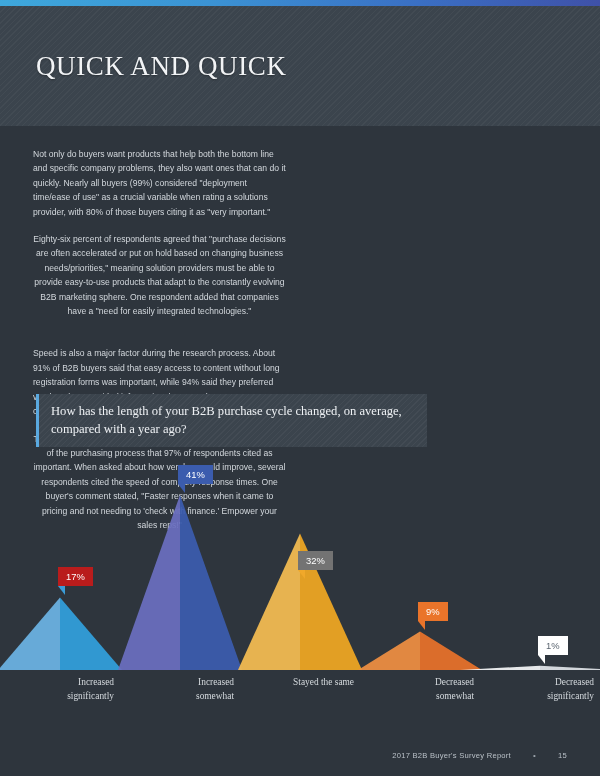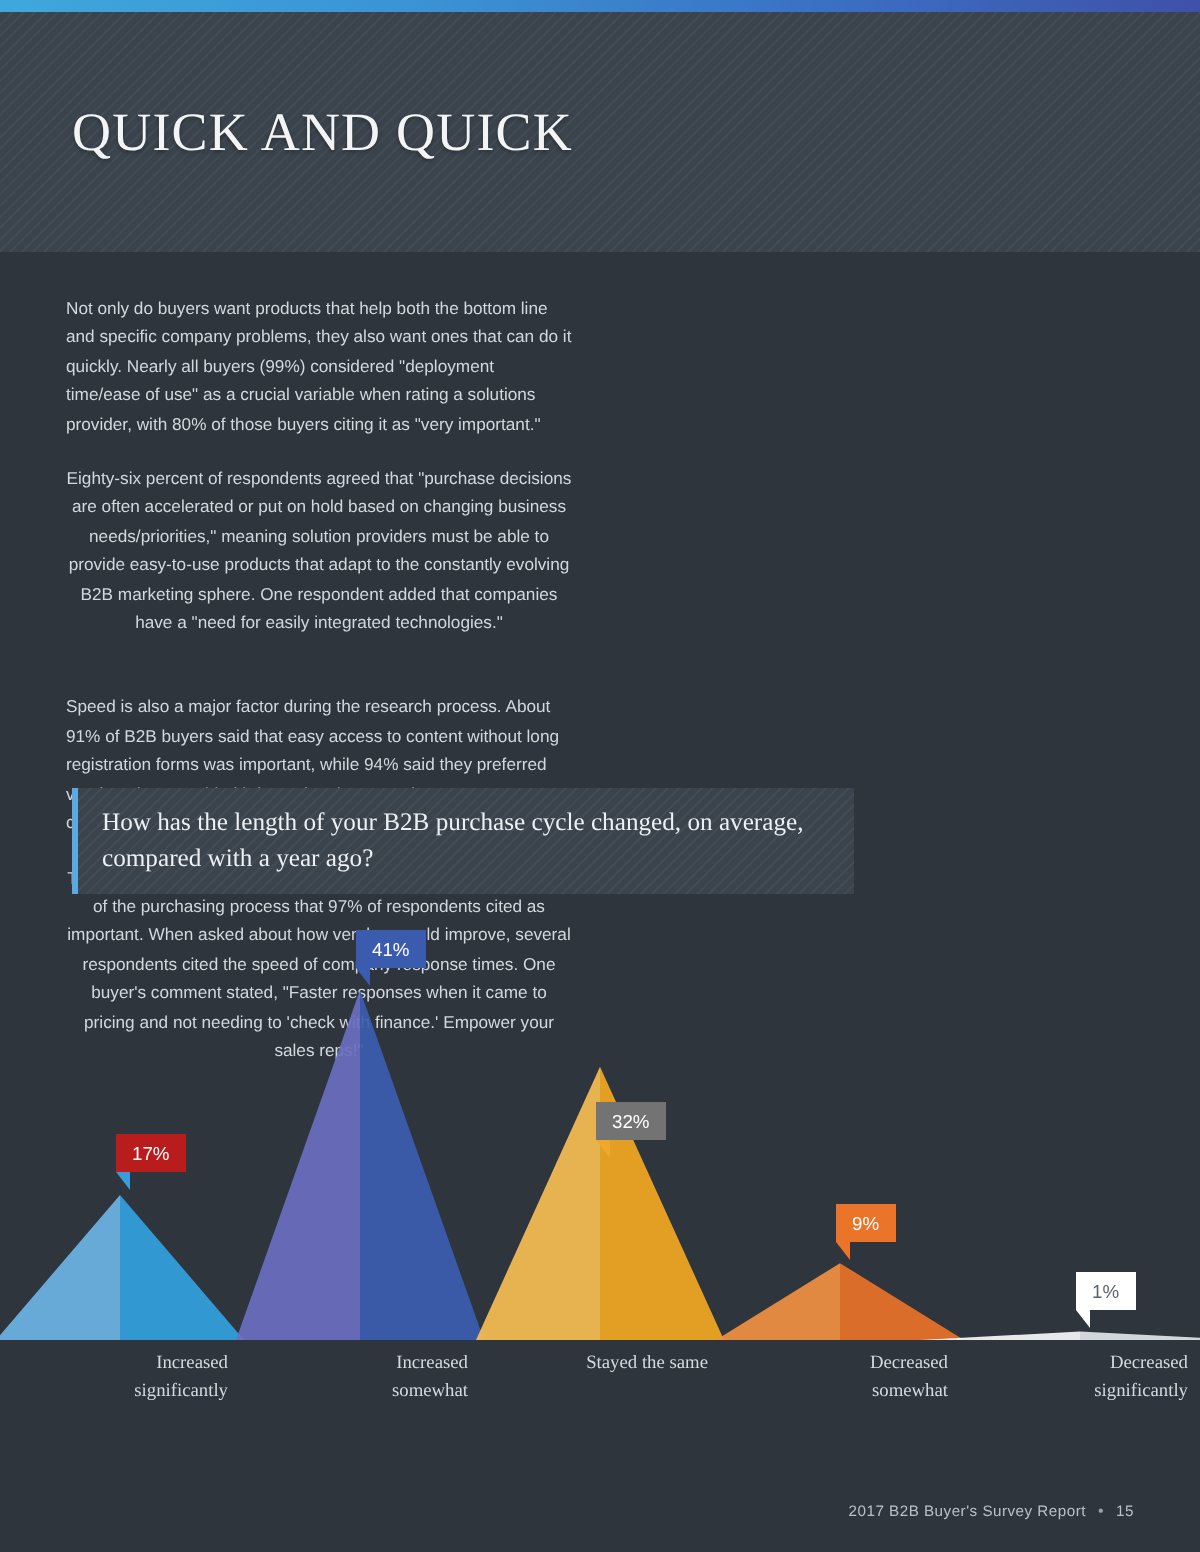--- a/index.html
+++ b/index.html
@@ -157,21 +157,21 @@
     padding: 0 6px;
   }
 
   
   #footer {
     position: absolute;
     right: 33px;
     bottom: 16px;
     display: flex;
     align-items: center;
-    gap: 6px;
+    gap: 22px;
     font-size: 7.6px;
     color: #b9c0c7;
     letter-spacing: 0.25px;
     justify-content: flex-end;
   }
   #footer .dot { font-size: 8px; color: #9aa2aa; }
 </style>
 </head>
 <body>
 

